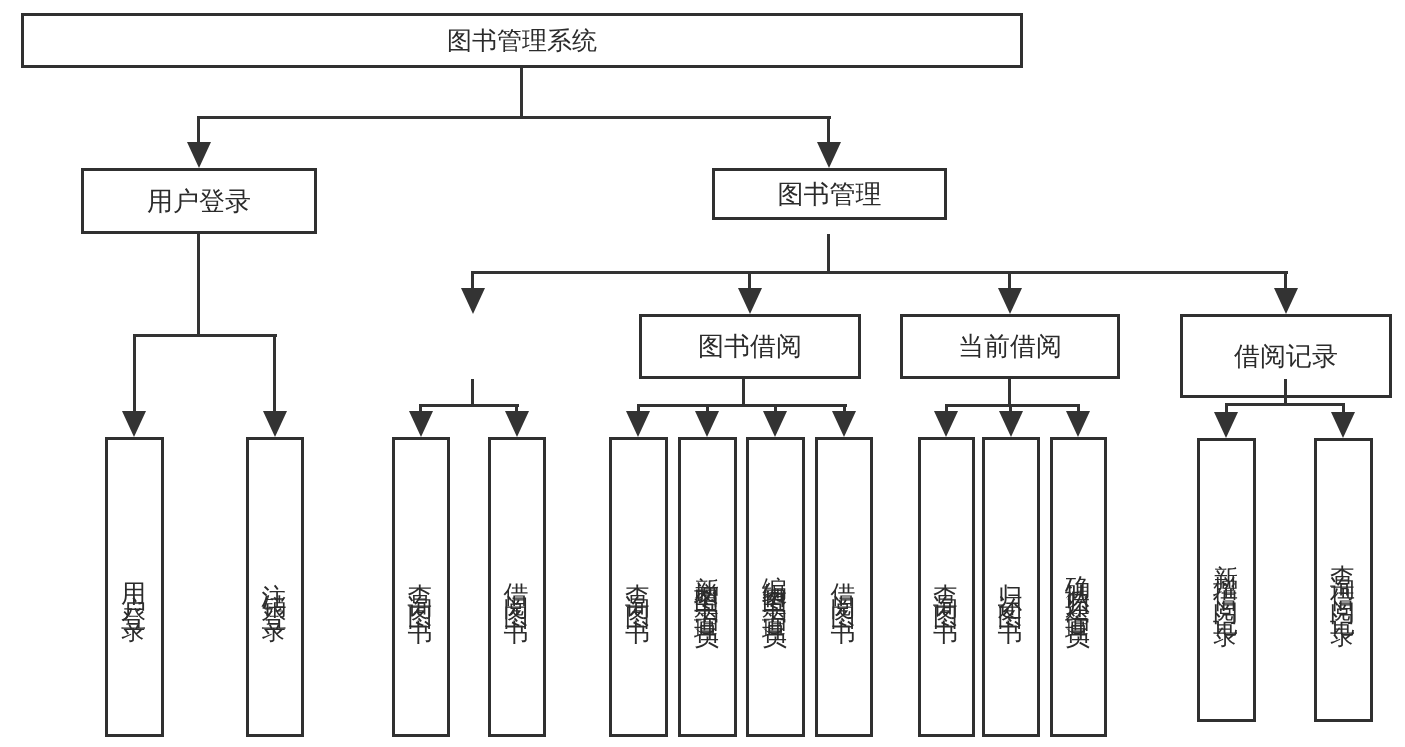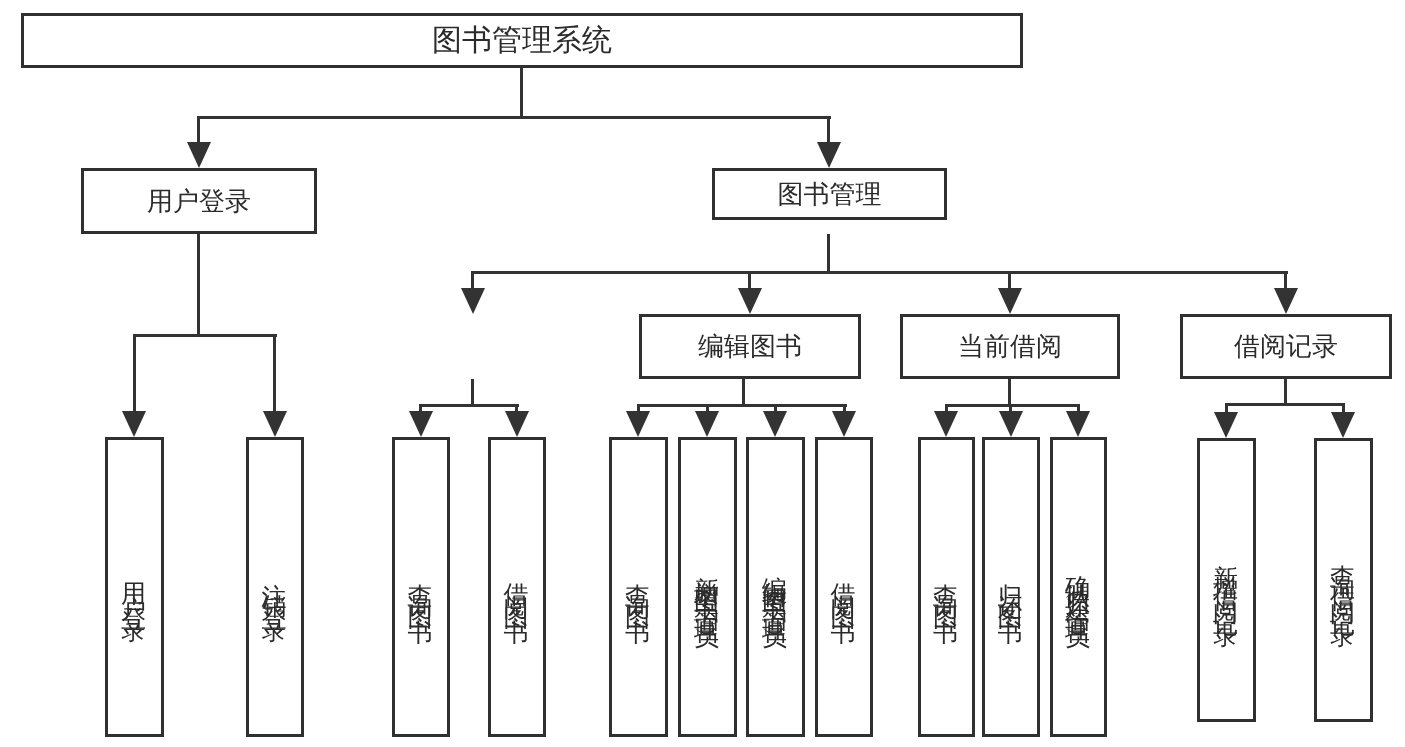--- a/index.html
+++ b/index.html
@@ -14,21 +14,21 @@
   .node{
     position:absolute;
     background:#ffffff;
     border:3px solid #303030;
     box-sizing:border-box;
     display:flex;
     align-items:center;
     justify-content:center;
   }
   .hnode{font-size:26px;}
-  .hnode.root{font-size:30px;}
+  .hnode.root{font-size:25px;}
   .hnode span{white-space:nowrap;}
   .vnode span{
     writing-mode:vertical-rl;
     text-orientation:mixed;
     font-size:25px;
     letter-spacing:12px;
     white-space:nowrap;
   }
   .vnode.tight span{letter-spacing:7px;}
   .lv{position:absolute;width:3px;background:#333333;}
@@ -58,26 +58,26 @@
   </div>
 
   <div class="node hnode" style="left:81px;top:168px;width:236px;height:66px">
     <span>用户登录</span>
   </div>
   <div class="node hnode" style="left:712px;top:168px;width:235px;height:52px">
     <span>图书管理</span>
   </div>
 
   <div class="node hnode" style="left:639px;top:314px;width:222px;height:65px">
-    <span>编辑图书</span>
+    <span>图书借阅</span>
   </div>
   <div class="node hnode" style="left:900px;top:314px;width:220px;height:65px">
     <span>当前借阅</span>
   </div>
-  <div class="node hnode" style="left:1180px;top:314px;width:212px;height:65px">
+  <div class="node hnode" style="left:1180px;top:314px;width:212px;height:84px">
     <span>借阅记录</span>
   </div>
 
   <div class="node vnode" style="left:105px;top:437px;width:59px;height:300px">
     <span>用户登录</span>
   </div>
   <div class="node vnode" style="left:246px;top:437px;width:58px;height:300px">
     <span>注销登录</span>
   </div>
 

